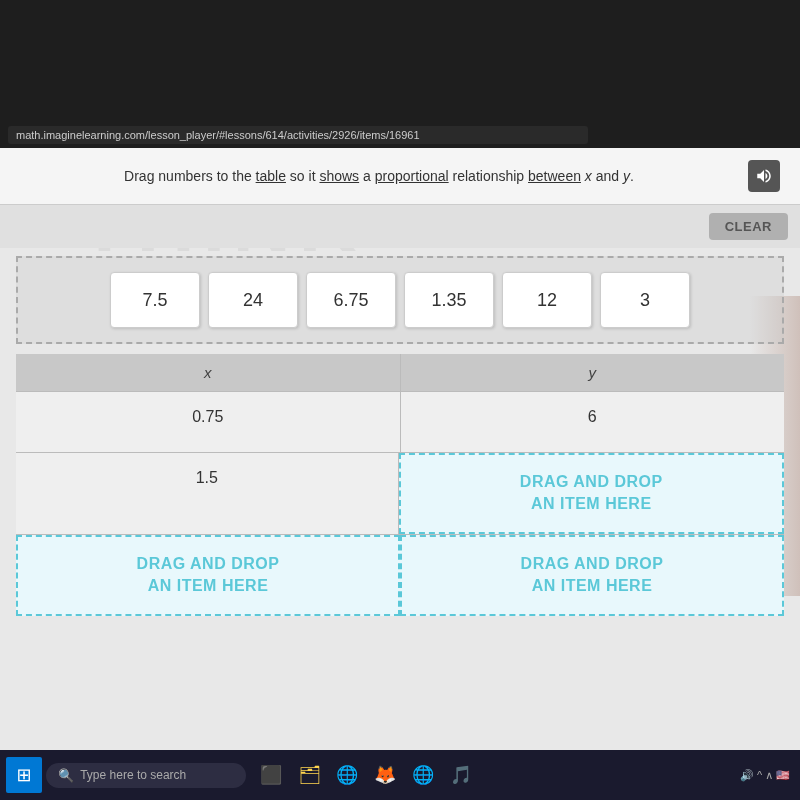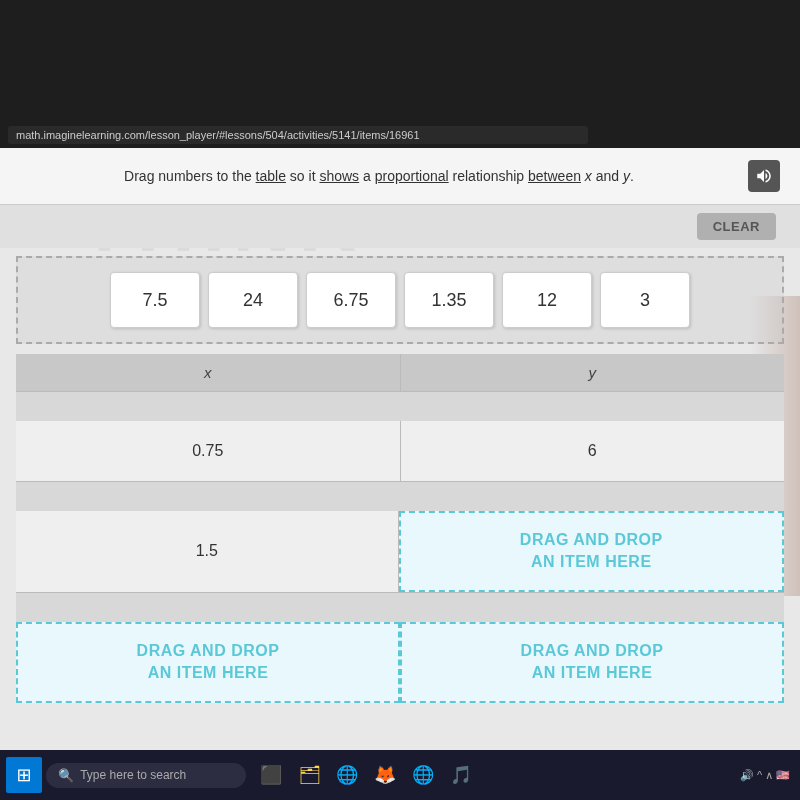--- a/index.html
+++ b/index.html
@@ -97,21 +97,21 @@
     .sound-icon-svg {
       width: 18px;
       height: 18px;
       fill: white;
     }
 
     
     .clear-area {
       display: flex;
       justify-content: flex-end;
-      padding: 8px 24px;
+      padding: 8px 12px;
       background: #e0e0e0;
       position: relative;
       z-index: 1;
     }
 
     .clear-btn {
       background: #b0b0b0;
       border: none;
       border-radius: 4px;
       padding: 6px 16px;
@@ -186,23 +186,22 @@
     .table-cell {
       flex: 1;
       text-align: center;
       padding: 16px 10px;
       font-size: 16px;
       color: #333;
       background: #efefef;
       border-right: 1px solid #bbb;
       min-height: 60px;
       display: flex;
-      align-items: center;
-      justify-content: center;
-      margin-top: 29px;
+      align-items: flex-start;
+      justify-content: center;
     }
 
     .table-cell:last-child {
       border-right: none;
     }
 
     .table-cell.drop-zone {
       background: #e8f8fc;
       border: 2px dashed #5bc8d8;
       color: #5bc8d8;
@@ -299,21 +298,21 @@
       background: linear-gradient(to left, rgba(150,100,80,0.3), transparent);
       pointer-events: none;
       z-index: 0;
     }
   </style>
 </head>
 <body>
 
 <div class="browser-bar">
   <div class="url-bar">
-    <span>math.imaginelearning.com/lesson_player/#lessons/504/activities/5141/items/16961</span>
+    <span>math.imaginelearning.com/lesson_player/#lessons/614/activities/2926/items/16961</span>
   </div>
 </div>
 
 <div class="content-area" style="height: 734px; position: relative;">
 
   <div class="watermark">THINK</div>
 
   <div class="side-deco-right"></div>
 
   <div class="instruction-bar">

